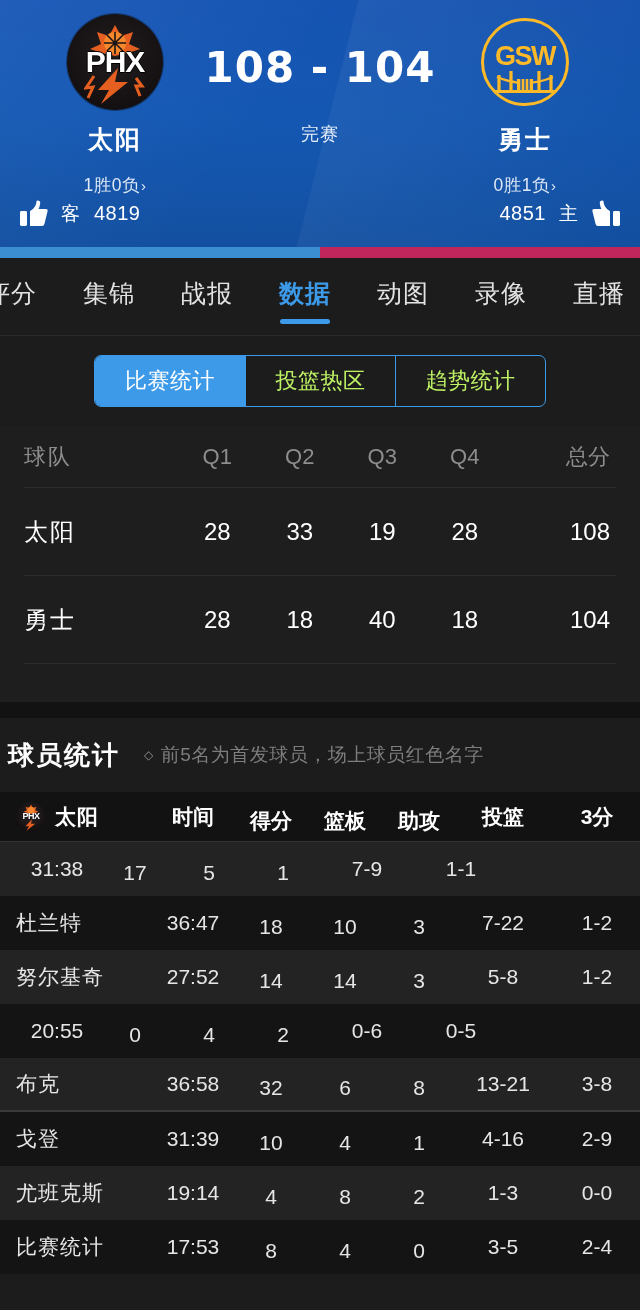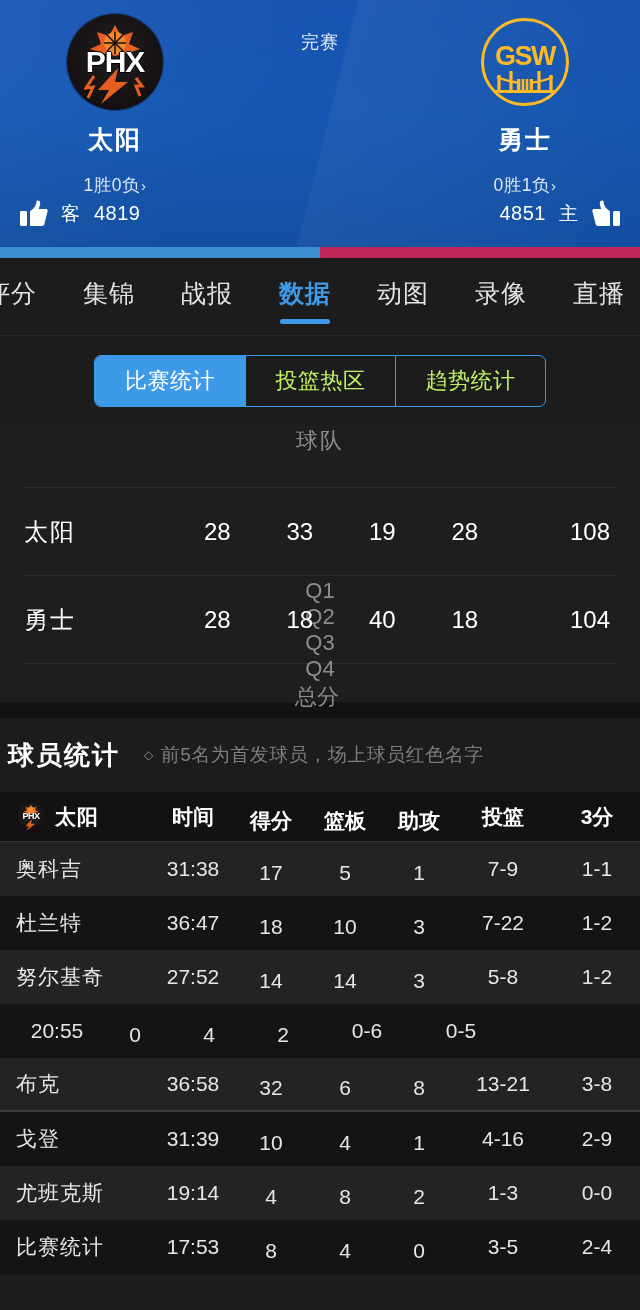--- a/index.html
+++ b/index.html
@@ -147,21 +147,21 @@
     width:150px; display:flex; align-items:center; justify-content:center;
     color:#bef264; font-size:22px; letter-spacing:.5px;
     border-left:1px solid #3d9ae8;
   }
   .seg:first-child{ border-left:none; }
   .seg.active{ background:#3d9ae8; color:#fff; }
 
   
   .qtable{ width:640px; background:#1e1e1e; padding:0 24px; }
   .qrow{ display:flex; align-items:center; height:88px; border-bottom:1px solid #2d2d2d; }
-  .qrow.qhead{ height:62px;flex-direction:column; }
+  .qrow.qhead{ height:62px; }
   .qcell{ font-size:24px; color:#fff; text-align:center; }
   .qcell.team{ flex:0 0 152px; text-align:left; letter-spacing:2px; }
   .qcell.q{ flex:1; }
   .qcell.tot{ flex:0 0 110px; text-align:right; padding-right:6px; }
   .qhead .qcell{ color:#8d8d8d; font-size:22px; }
   .qhead .qcell.team{ letter-spacing:2px; }
   .qtable .qrow:last-child{ border-bottom:1px solid #2d2d2d; }
 
   .gap-band{ width:640px; height:38px; background:#1e1e1e; }
   .dark-band{ width:640px; height:16px; background:#121212; }
@@ -225,20 +225,21 @@
         <path d="M52 10 L58 18 L52 18 L56 28" stroke="#e56020" stroke-width="3" fill="none"></path>
       </svg>
     </div>
     <div class="team-name">太阳</div>
     <div class="team-record">
       <span>1胜0负</span><span class="chev">›</span>
     </div>
   </div>
 
   <div class="score-col">
+    <div class="score">108 - 104</div>
     <div class="score-status">完赛</div>
   </div>
 
   <div class="team-col team-right">
     <div class="logo logo-gsw">
       <div class="gsw-ring"></div>
       <div class="gsw-txt">GSW</div>
       <svg class="gsw-bridge" viewBox="0 0 60 26">
         <path d="M4 24 V8 M16 24 V4 M44 24 V4 M56 24 V8" stroke="#fdb927" stroke-width="3.2" fill="none"></path>
         <path d="M2 10 Q30 22 58 10" stroke="#fdb927" stroke-width="2.4" fill="none"></path>
@@ -373,21 +374,20 @@
     </div>
     <div class="pcell tm">时间</div>
     <div class="pcell st">得分</div>
     <div class="pcell st">篮板</div>
     <div class="pcell st">助攻</div>
     <div class="pcell sh">投篮</div>
     <div class="pcell tp">3分</div>
   </div>
 
   <div class="prow odd">
-    <div class="pcell name">奥科吉</div>
     <div class="pcell tm">31:38</div>
     <div class="pcell st">17</div>
     <div class="pcell st">5</div>
     <div class="pcell st">1</div>
     <div class="pcell sh">7-9</div>
     <div class="pcell tp">1-1</div>
   </div>
   <div class="prow even">
     <div class="pcell name">杜兰特</div>
     <div class="pcell tm">36:47</div>

